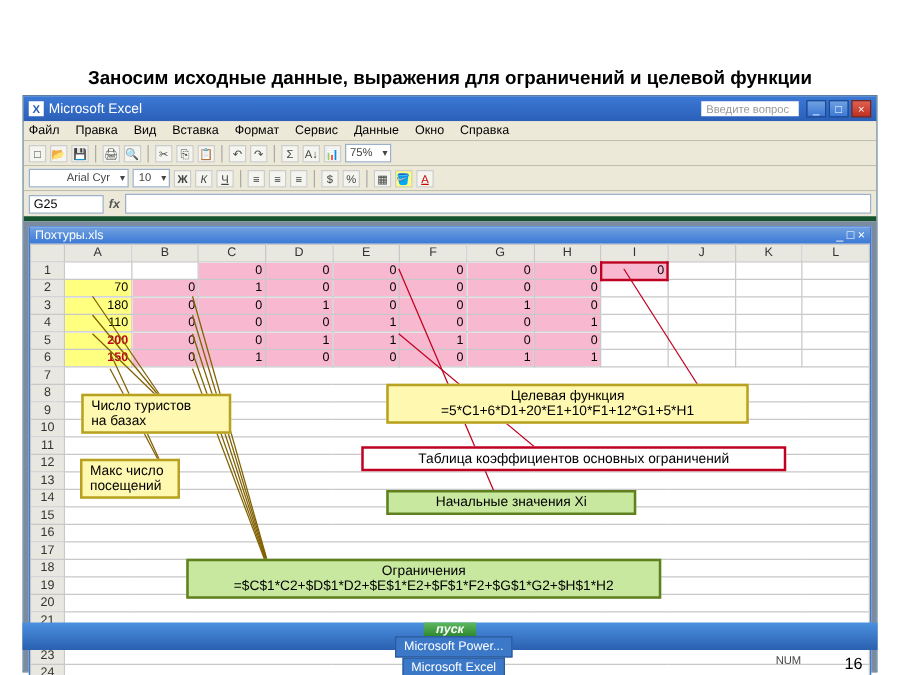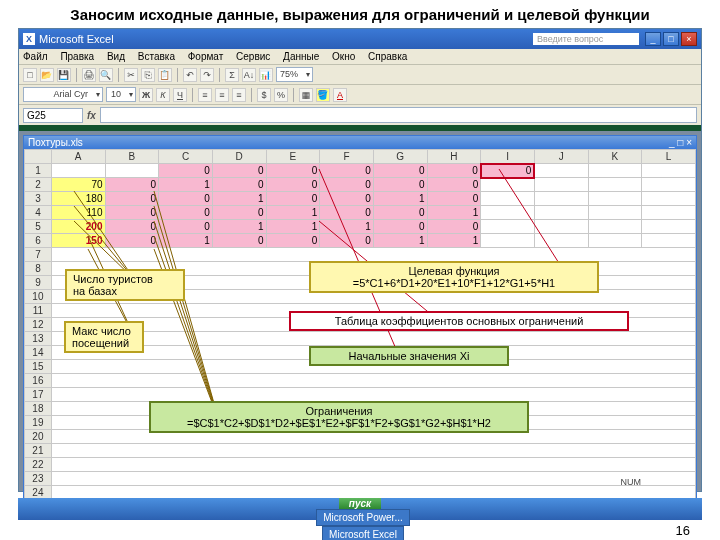--- a/index.html
+++ b/index.html
@@ -1,33 +1,33 @@
 <!DOCTYPE html>
 <html><head>
 <meta charset="utf-8">
 <style>
   * { box-sizing: border-box; margin: 0; padding: 0; }
   body { font-family: Tahoma, Arial, sans-serif; font-size: 10px; background: #fff; width: 720px; height: 540px; overflow: hidden; position: relative; }
-  .slide-title { text-align: center; font-size: 15px; font-weight: bold; padding: 6px 60px 4px; line-height: 1.2; }
+  .slide-title { text-align: center; font-size: 15px; font-weight: bold; padding: 6px 60px 4px; line-height: 1.2; margin-top: 48px; }
   .app-window { margin: 0 18px; border: 1px solid #5a7fa0; background: #ece9d8; }
   .titlebar { background: linear-gradient(#3b79d6,#2b5fb8); color: #fff; height: 20px; display: flex; align-items: center; padding: 0 4px; font-size: 11px; }
   .titlebar .xicon { width: 12px; height: 12px; background: #fff; color: #2b5fb8; margin-right: 4px; display: inline-block; text-align: center; line-height: 12px; font-weight: bold; font-size: 9px; }
   .titlebar .spacer { flex: 1; }
-  .titlebar .qbox { background: #fff; color: #999; font-size: 9px; padding: 1px 4px; width: 106px; margin-right: 6px; }
+  .titlebar .qbox { background: #fff; color: #999; font-size: 9px; padding: 1px 4px; width: 78px; margin-right: 6px; }
   .winbtns { display: flex; gap: 2px; }
   .winbtn { width: 16px; height: 14px; background: linear-gradient(#6fa0e0,#3b79d6); border: 1px solid #1a4a90; color: #fff; font-size: 9px; text-align: center; line-height: 12px; }
   .winbtn.close { background: linear-gradient(#e06050,#c03020); border-color: #802010; }
   .menubar { background: #ece9d8; padding: 2px 4px; border-bottom: 1px solid #c0c0b0; font-size: 10px; }
   .menubar span { margin-right: 10px; }
   .toolbar { background: #ece9d8; padding: 2px 4px; border-bottom: 1px solid #c0c0b0; display: flex; align-items: center; gap: 3px; font-size: 9px; color: #444; }
   .toolbar .tbtn { width: 14px; height: 14px; border: 1px solid #ccc; background: #f5f5f0; display: inline-block; text-align: center; line-height: 12px; }
   .toolbar .sep { width: 1px; height: 14px; background: #aaa; margin: 0 2px; }
   .toolbar .combo { border: 1px solid #9cb0c8; background: #fff; padding: 0 14px 0 3px; height: 15px; line-height: 13px; position: relative; text-align: right; }
   .toolbar .combo::after { content: "▾"; position: absolute; right: 2px; top: 0; font-size: 8px; }
-  .namebox-row { background: #ece9d8; padding: 2px 4px; display: flex; align-items: center; gap: 4px; border-bottom: 6px solid #14532d; }
+  .namebox-row { background: #ece9d8; padding: 2px 4px; display: flex; align-items: center; gap: 4px; border-bottom: 4px solid #14532d; }
   .namebox { border: 1px solid #9cb0c8; background: #fff; width: 60px; padding: 1px 3px; font-size: 10px; }
   .fxlabel { font-style: italic; font-weight: bold; color: #555; }
   .formula-input { border: 1px solid #9cb0c8; background: #fff; flex: 1; height: 16px; }
   .workspace { position: relative; background: #7b8ca0; padding: 4px; }
   .sheet-window { background: #fff; border: 1px solid #3b79d6; }
   .sheet-title { background: linear-gradient(#6fa0e0,#3b79d6); color: #fff; font-size: 10px; padding: 1px 4px; display: flex; justify-content: space-between; align-items: flex-start; }
   .grid { border-collapse: collapse; width: 100%; table-layout: fixed; }
   .grid th, .grid td { border: 1px solid #c8c8c8; height: 14px; font-size: 10px; padding: 0 2px; text-align: right; overflow: hidden; white-space: nowrap; }
   .grid th { background: #e8e8e0; text-align: center; font-weight: normal; color: #333; }
   .grid .rowhdr { background: #e8e8e0; text-align: center; width: 24px; }

